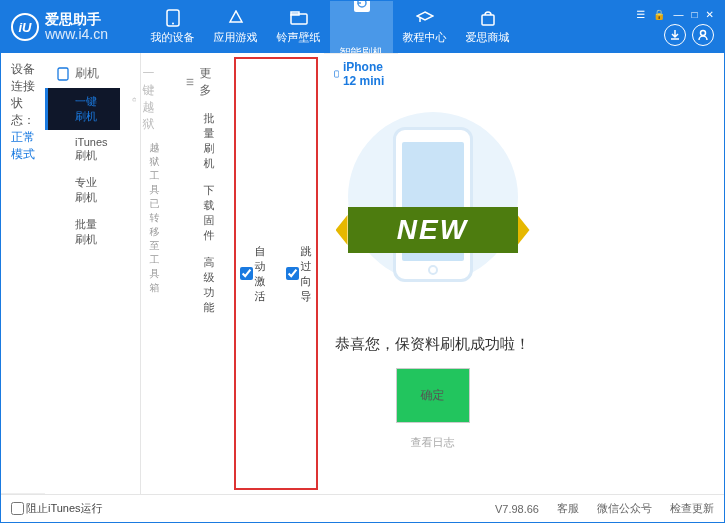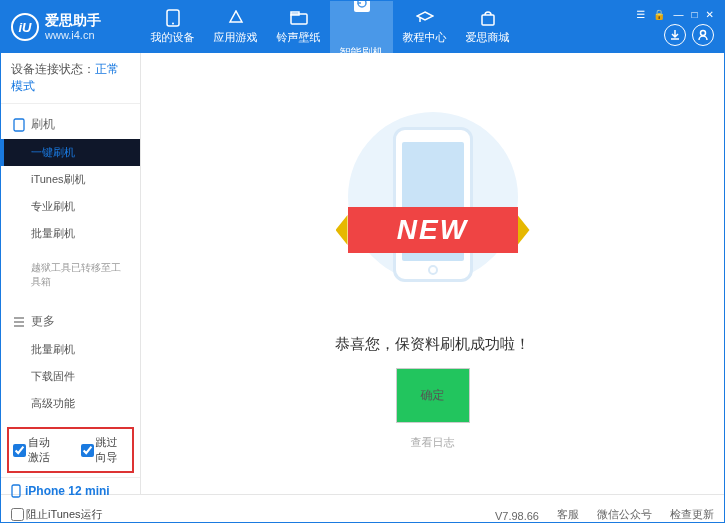--- a/index.html
+++ b/index.html
@@ -2,60 +2,60 @@
 <html><head>
 <meta charset="utf-8">
 <style>
 * { margin: 0; padding: 0; box-sizing: border-box; font-family: "Microsoft YaHei", Arial, sans-serif; }
 body { background: #fff; width: 725px; height: 523px; overflow: hidden; border: 1px solid #1a7ae0; }
 .header { background: #1a7ae0; height: 52px; display: flex; align-items: center; color: #fff; padding: 0 10px; }
 .logo-area { display: flex; align-items: center; gap: 6px; width: 130px; }
 .logo-circle { width: 28px; height: 28px; border: 2px solid #fff; border-radius: 50%; display: flex; align-items: center; justify-content: center; font-weight: bold; font-size: 13px; font-style: italic; }
 .brand { display: flex; flex-direction: column; line-height: 1.1; }
 .brand-name { font-size: 14px; font-weight: bold; }
-.brand-url { font-size: 11px; opacity: 0.85; }
+.brand-url { font-size: 14px; opacity: 0.85; }
 .navs { display: flex; flex: 1; }
 .nav-item { display: flex; flex-direction: column; align-items: center; justify-content: center; width: 63px; height: 52px; cursor: pointer; font-size: 11px; gap: 3px; text-align: right; }
 .nav-item.active { background: #4a98e8; gap: 32px; }
 .nav-icon { width: 18px; height: 18px; display: flex; align-items: center; justify-content: center; }
 .header-right { display: flex; flex-direction: column; align-items: flex-end; gap: 4px; }
 .window-ctrl { display: flex; gap: 8px; font-size: 10px; }
 .wc { cursor: pointer; }
 .circ-btns { display: flex; gap: 6px; }
 .circ { width: 22px; height: 22px; border: 1.5px solid #fff; border-radius: 50%; display: flex; align-items: center; justify-content: center; cursor: pointer; }
 .body { display: flex; height: 441px; }
-.sidebar { width: 140px; border-right: 1px solid #e5e5e5; display: flex; flex-direction: column; font-size: 12px; }
+.sidebar { width: 140px; border-right: 1px solid #e5e5e5; display: flex; flex-direction: row; font-size: 12px; }
 .conn-status { padding: 8px 10px; color: #555; border-bottom: 1px solid #eee; }
 .conn-mode { color: #1a7ae0; }
 .side-section { padding: 6px 0; }
 .side-head { display: flex; align-items: center; gap: 6px; padding: 6px 12px; color: #666; font-size: 12px; }
 .side-item { padding: 6px 12px 6px 30px; cursor: pointer; color: #555; font-size: 11px; }
 .side-item.active { color: #1a7ae0; background: #0f172a; border-left: 3px solid #1a7ae0; padding-left: 27px; }
 .jail { color: #bbb; }
 .side-note { font-size: 10px; color: #999; padding: 2px 10px 6px 30px; line-height: 1.4; }
 .spacer { flex: 1; }
 .checks { border: 2px solid #d33; margin: 4px 6px; padding: 6px 4px; display: flex; gap: 20px; font-size: 11px; align-items: center; }
 .chk { display: flex; align-items: center; gap: 2px; color: #444; }
 .chk input { accent-color: #1a7ae0; }
 .device-box { padding: 6px 10px; border-top: 1px solid #eee; }
 .dev-name { color: #1a7ae0; font-size: 12px; font-weight: bold; display: flex; align-items: center; gap: 4px; }
 .main { flex: 1; display: flex; flex-direction: column; align-items: center; justify-content: center; position: relative; }
 .phone-ill { width: 160px; height: 210px; position: relative; margin-top: 10px; }
 .phone-body { position: absolute; left: 40px; top: 20px; width: 80px; height: 155px; background: #fff; border: 3px solid #d9e9f7; border-radius: 12px; }
 .phone-screen { position: absolute; left: 6px; top: 12px; right: 6px; bottom: 18px; background: #c9e3f7; border-radius: 2px; }
 .phone-btn { position: absolute; bottom: 4px; left: 50%; transform: translateX(-50%); width: 10px; height: 10px; border: 2px solid #d9e9f7; border-radius: 50%; }
 .bg-circle { position: absolute; width: 170px; height: 170px; background: #eaf4fc; border-radius: 50%; left: -5px; top: 5px; z-index: -1; }
-.new-ribbon { position: absolute; top: 100px; left: -5px; right: -5px; height: 46px; background: #ef4444; display: flex; align-items: center; justify-content: center; font-size: 28px; font-weight: 900; color: #fff; font-style: italic; letter-spacing: 2px; }
+.new-ribbon { position: absolute; top: 100px; left: -5px; right: -5px; height: 46px; background: #4d7c0f; display: flex; align-items: center; justify-content: center; font-size: 28px; font-weight: 900; color: #fff; font-style: italic; letter-spacing: 2px; }
 .new-ribbon::before, .new-ribbon::after { content: ''; position: absolute; top: 8px; width: 12px; height: 30px; background: #e6b800; }
 .new-ribbon::before { left: -12px; clip-path: polygon(100% 0, 100% 100%, 0 50%); }
 .new-ribbon::after { right: -12px; clip-path: polygon(0 0, 0 100%, 100% 50%); }
 .success-msg { font-size: 15px; color: #333; margin: 18px 0 14px; }
 .ok-btn { border: 1px solid #ccc; background: #22c55e; padding: 18px 24px; font-size: 12px; cursor: pointer; color: #555; }
 .log-link { font-size: 11px; color: #aaa; margin-top: 12px; cursor: pointer; }
-.footer { height: 28px; border-top: 1px solid #e5e5e5; display: flex; align-items: flex-end; padding: 0 10px; font-size: 11px; color: #666; }
+.footer { height: 28px; border-top: 1px solid #e5e5e5; display: flex; align-items: center; padding: 0 10px; font-size: 11px; color: #666; }
 .footer .chk { margin-right: auto; }
 .foot-item { margin-left: 18px; cursor: pointer; }
 svg { display: block; }
 </style>
 </head>
 <body>
 
 <div class="header">
   <div class="logo-area">
     <div class="logo-circle">iU</div>
@@ -157,20 +157,27 @@
           </svg>
         <span>刷机</span>
       </div>
       <div class="side-item active">一键刷机</div>
       <div class="side-item">iTunes刷机</div>
       <div class="side-item">专业刷机</div>
       <div class="side-item">批量刷机</div>
     </div>
 
     <div class="side-section">
+      <div class="side-head jail">
+        <svg width="12" height="12" viewBox="0 0 12 12">
+            <rect x="2" y="5" width="8" height="6" rx="1" fill="none" stroke="#bbb" stroke-width="1.3"></rect>
+            <path d="M4 5 A2 2 0 0 1 8 5" fill="none" stroke="#bbb" stroke-width="1.3"></path>
+          </svg>
+        <span>一键越狱</span>
+      </div>
       <div class="side-note">越狱工具已转移至工具箱</div>
     </div>
 
     <div class="side-section">
       <div class="side-head">
         <svg width="12" height="10" viewBox="0 0 12 10">
             <path d="M1 1 L11 1 M1 5 L11 5 M1 9 L11 9" stroke="#888" stroke-width="1.5"></path>
           </svg>
         <span>更多</span>
       </div>

